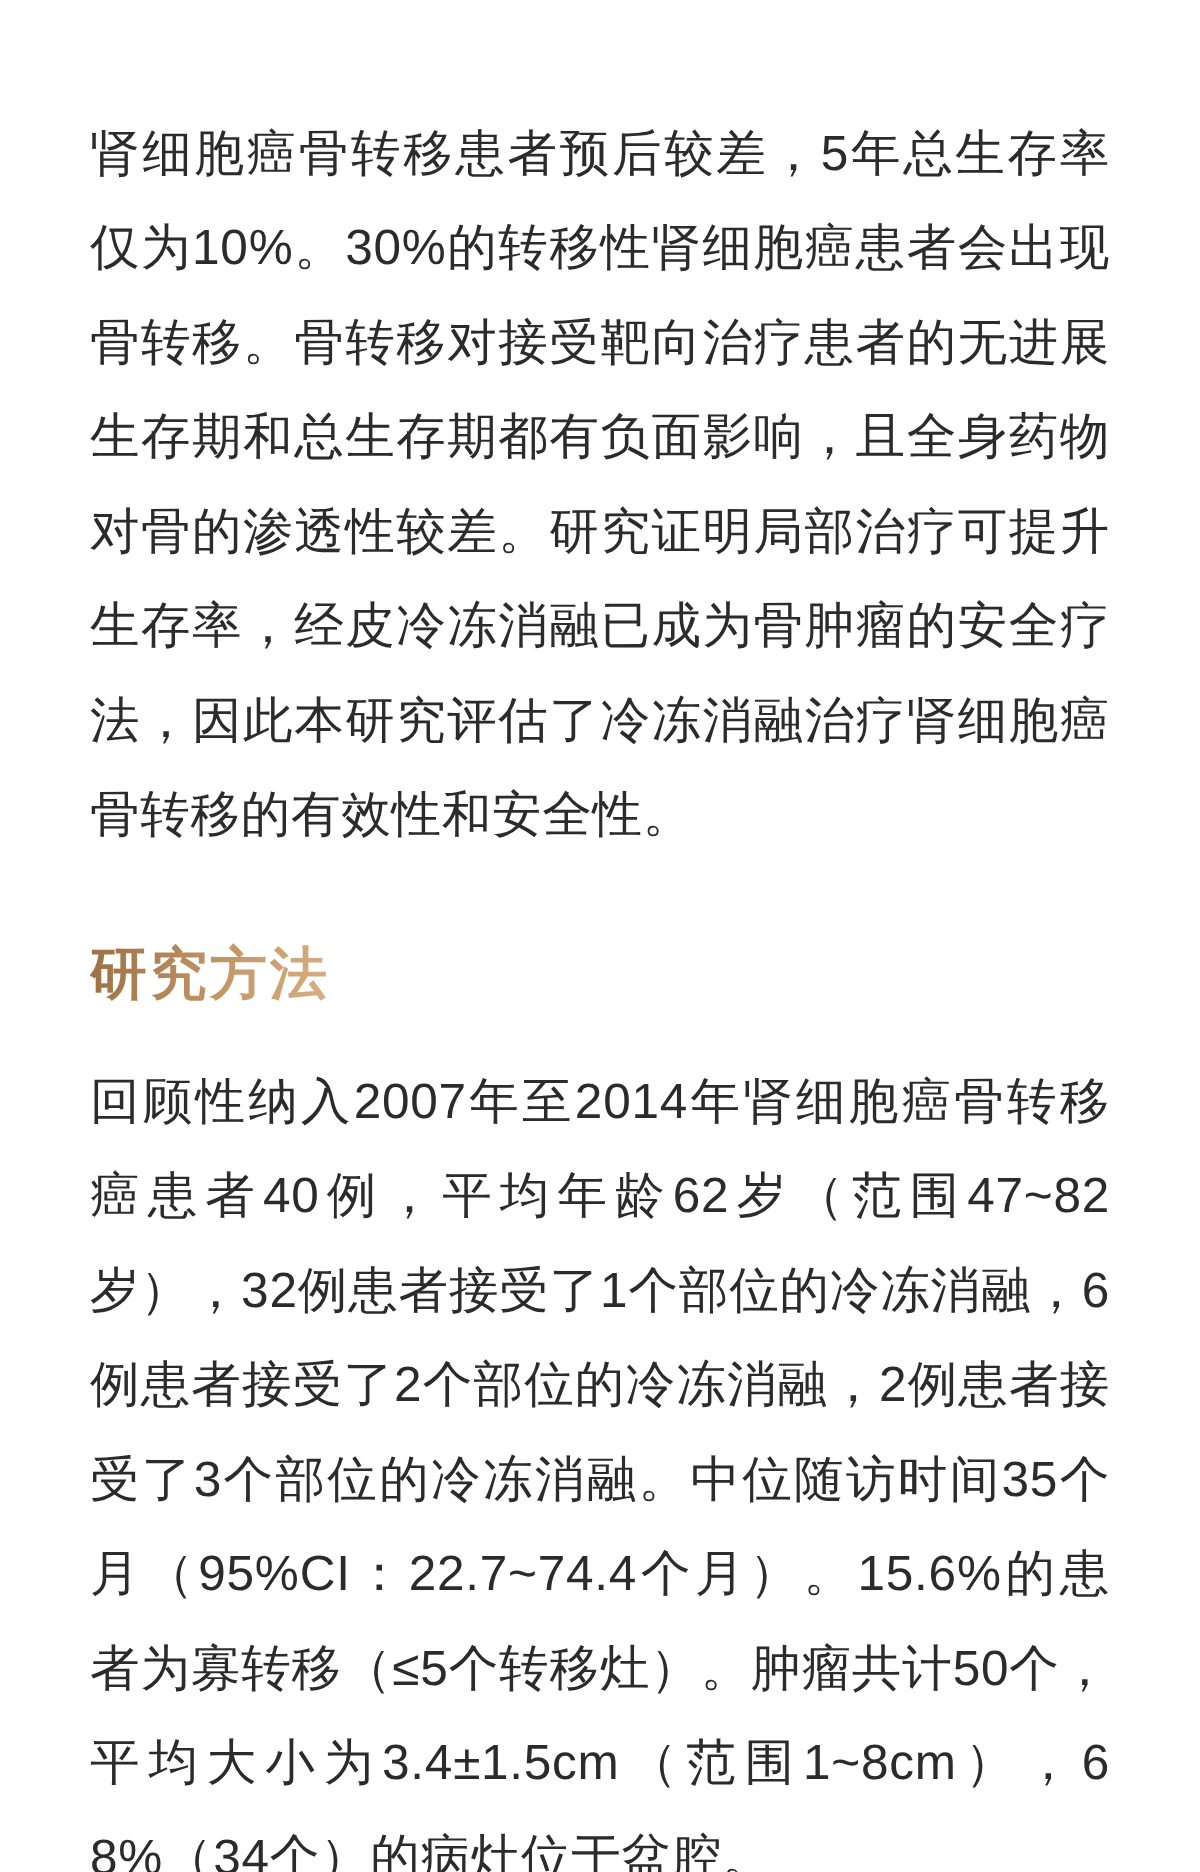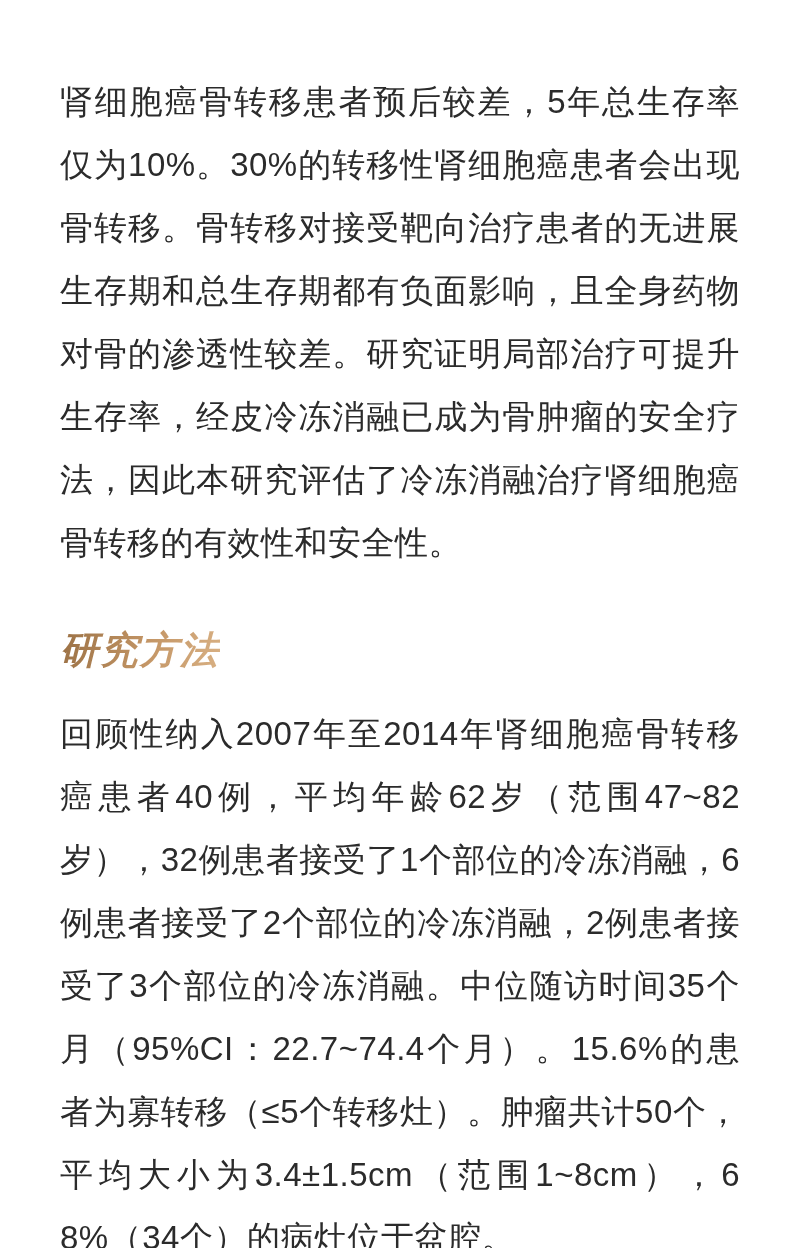--- a/index.html
+++ b/index.html
@@ -44,21 +44,20 @@
       -webkit-background-clip: text;
       background-clip: text;
       -webkit-text-fill-color: transparent;
       color: transparent;
       display: inline-block;
     }
   }
   .heading-row {
     
     margin: 0;
-    font-style: italic;
   }
 </style>
 </head>
 <body>
 
 <div class="page">
   <div class="content">
 
     <p class="body-paragraph">肾细胞癌骨转移患者预后较差，5年总生存率仅为10%。30%的转移性肾细胞癌患者会出现骨转移。骨转移对接受靶向治疗患者的无进展生存期和总生存期都有负面影响，且全身药物对骨的渗透性较差。研究证明局部治疗可提升生存率，经皮冷冻消融已成为骨肿瘤的安全疗法，因此本研究评估了冷冻消融治疗肾细胞癌骨转移的有效性和安全性。</p>
 

